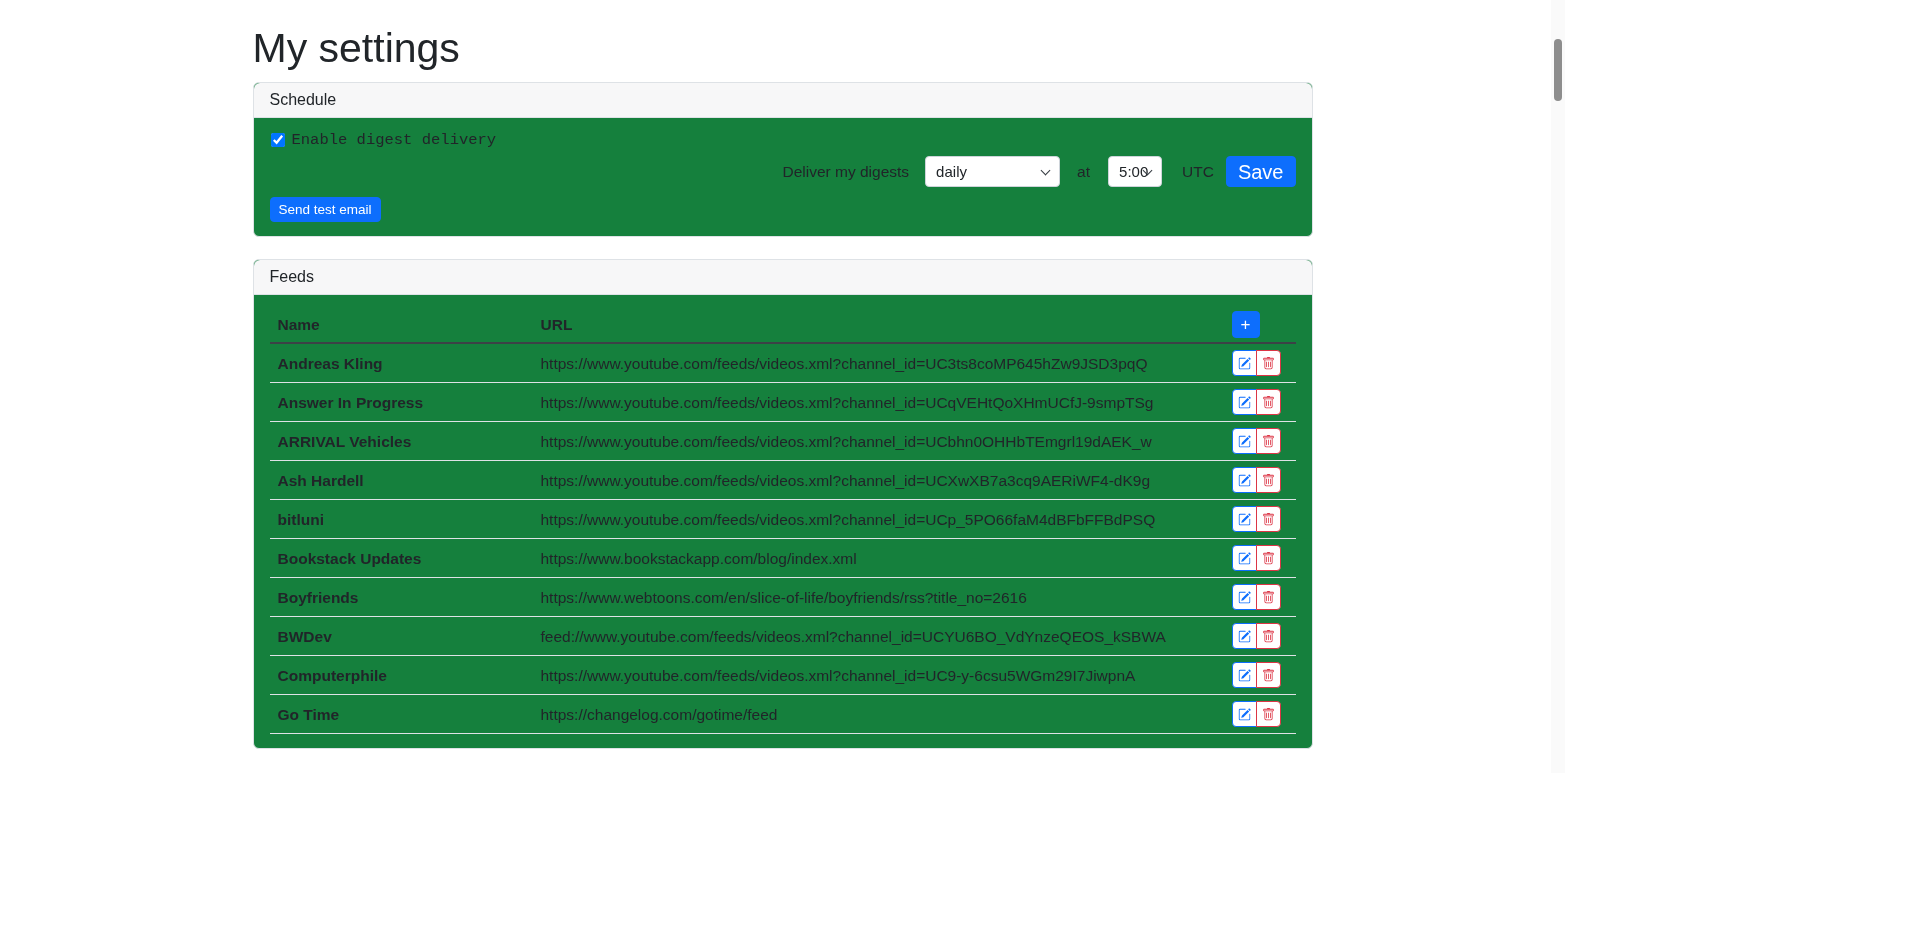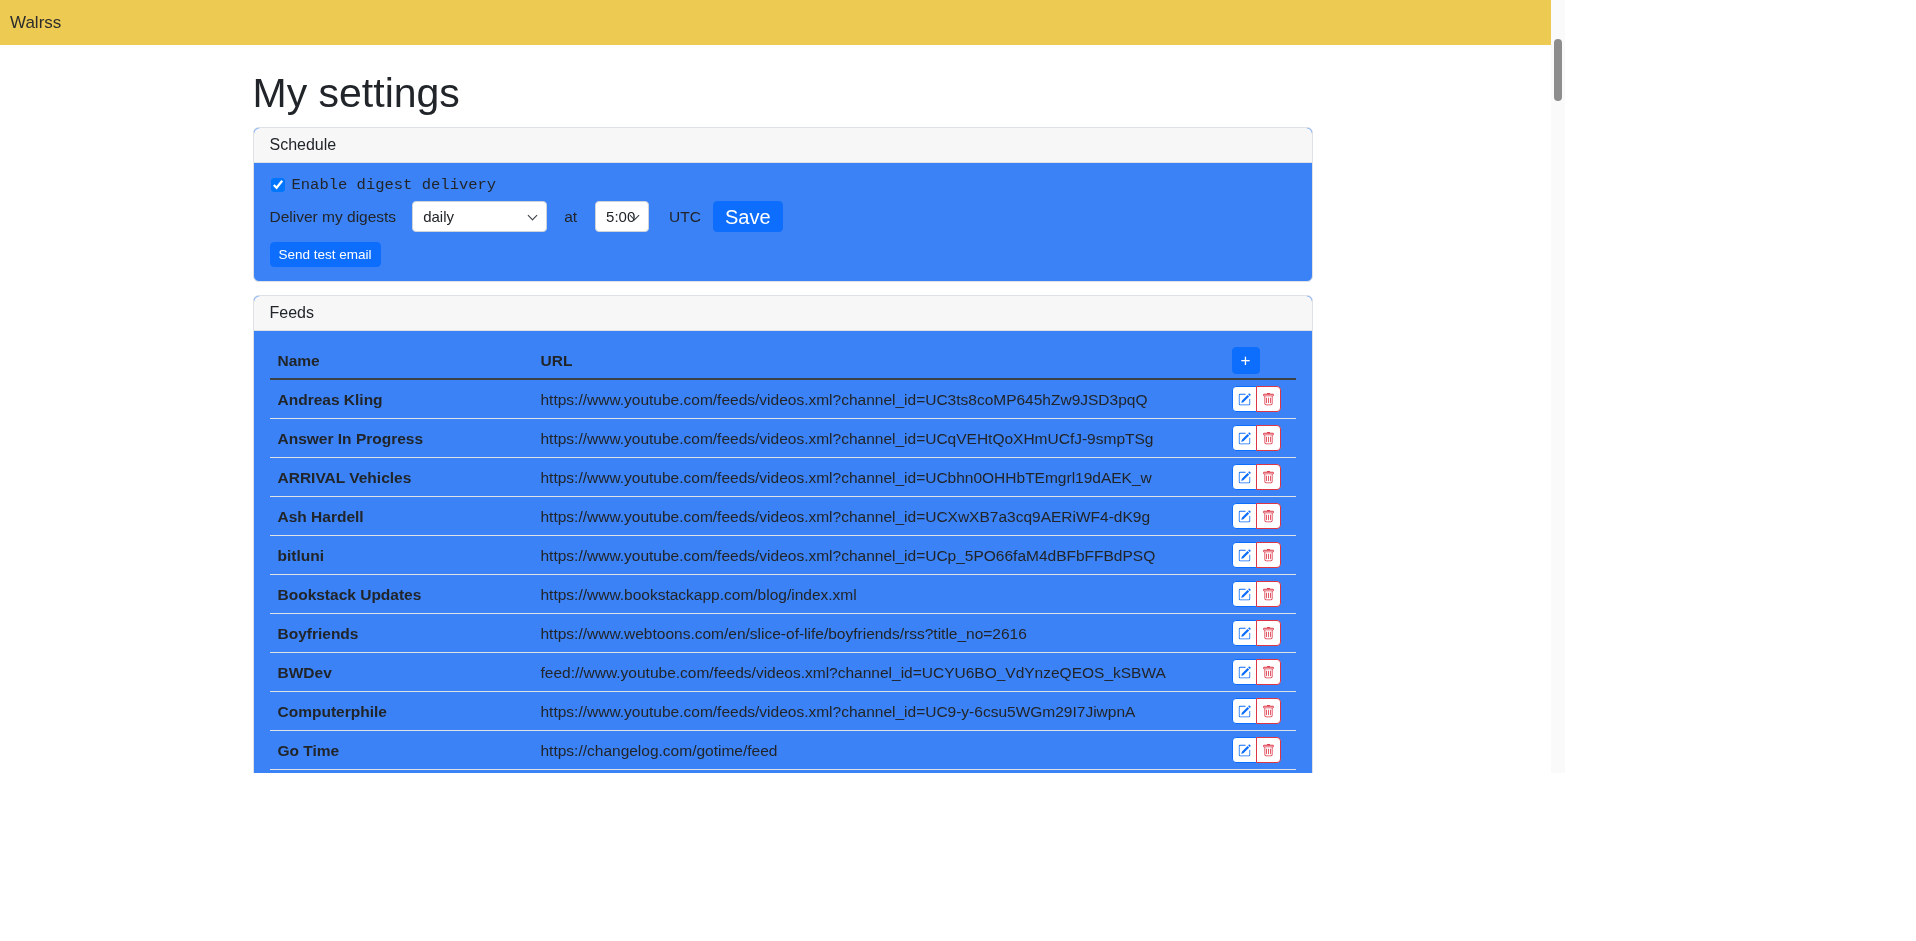--- a/index.html
+++ b/index.html
@@ -34,37 +34,37 @@
     width: 8px; height: 62px; border-radius: 4px;
     background: var(--scrollbar-thumb, #8d8d8d);
   }
 
   .container { width: 1060px; margin: 0 auto; padding-top: 12px; }
   h1.title { font-size: 41px; font-weight: 500; margin: 16px 0 14px; line-height: 40px; }
 
   .card {
     border: 1px solid var(--border, #dee2e6);
     border-radius: 6px;
-    margin-bottom: 13px;
-    background: #3b82f6;
+    margin-bottom: 22px;
+    background: #15803d;
   }
   .card-header {
     background: var(--header-bg, #f7f7f8);
     border-bottom: 1px solid var(--border, #dee2e6);
     padding: 8px 16px;
     font-size: 16px;
     border-radius: 6px 6px 0 0;
   }
   .card-body { padding: 12px 16px 14px; }
 
   .check-row { display: flex; align-items: center; height: 20px; margin-bottom: 6px; }
   .check-row input { width: 14px; height: 14px; margin: 0 7px 0 1px; cursor: pointer; }
   .check-row label { font-size: 15.5px; cursor: pointer; font-family: Liberation Mono, monospace; }
 
-  .ctl-row { display: flex; align-items: center; height: 31px; margin-bottom: 10px; }
+  .ctl-row { display: flex; align-items: center; height: 31px; margin-bottom: 10px; justify-content: flex-end; }
   .lbl { font-size: 15.5px; }
   .select {
     position: relative; height: 31px;
     border: 1px solid #ced4da; border-radius: 4px;
     background: #fff;
     display: inline-flex; align-items: center;
     padding: 0 26px 0 10px;
     font-size: 15px; cursor: pointer;
   }
   .sel-freq { width: 135px; margin: 0 17px 0 16px; }
@@ -120,23 +120,20 @@
     border: 1px solid var(--danger, #dc3545);
     border-radius: 0 4px 4px 0;
     margin-left: -1px;
   }
 </style>
 </head>
 <body>
 
 <div class="page">
 
-  <nav class="navbar">
-    <span class="brand">Walrss</span>
-  </nav>
 
   <main class="container">
     <h1 class="title">My settings</h1>
 
     <section class="card">
       <div class="card-header">Schedule</div>
       <div class="card-body">
         <div class="check-row">
           <input type="checkbox" checked="true" style="">
           <label>Enable digest delivery</label>

